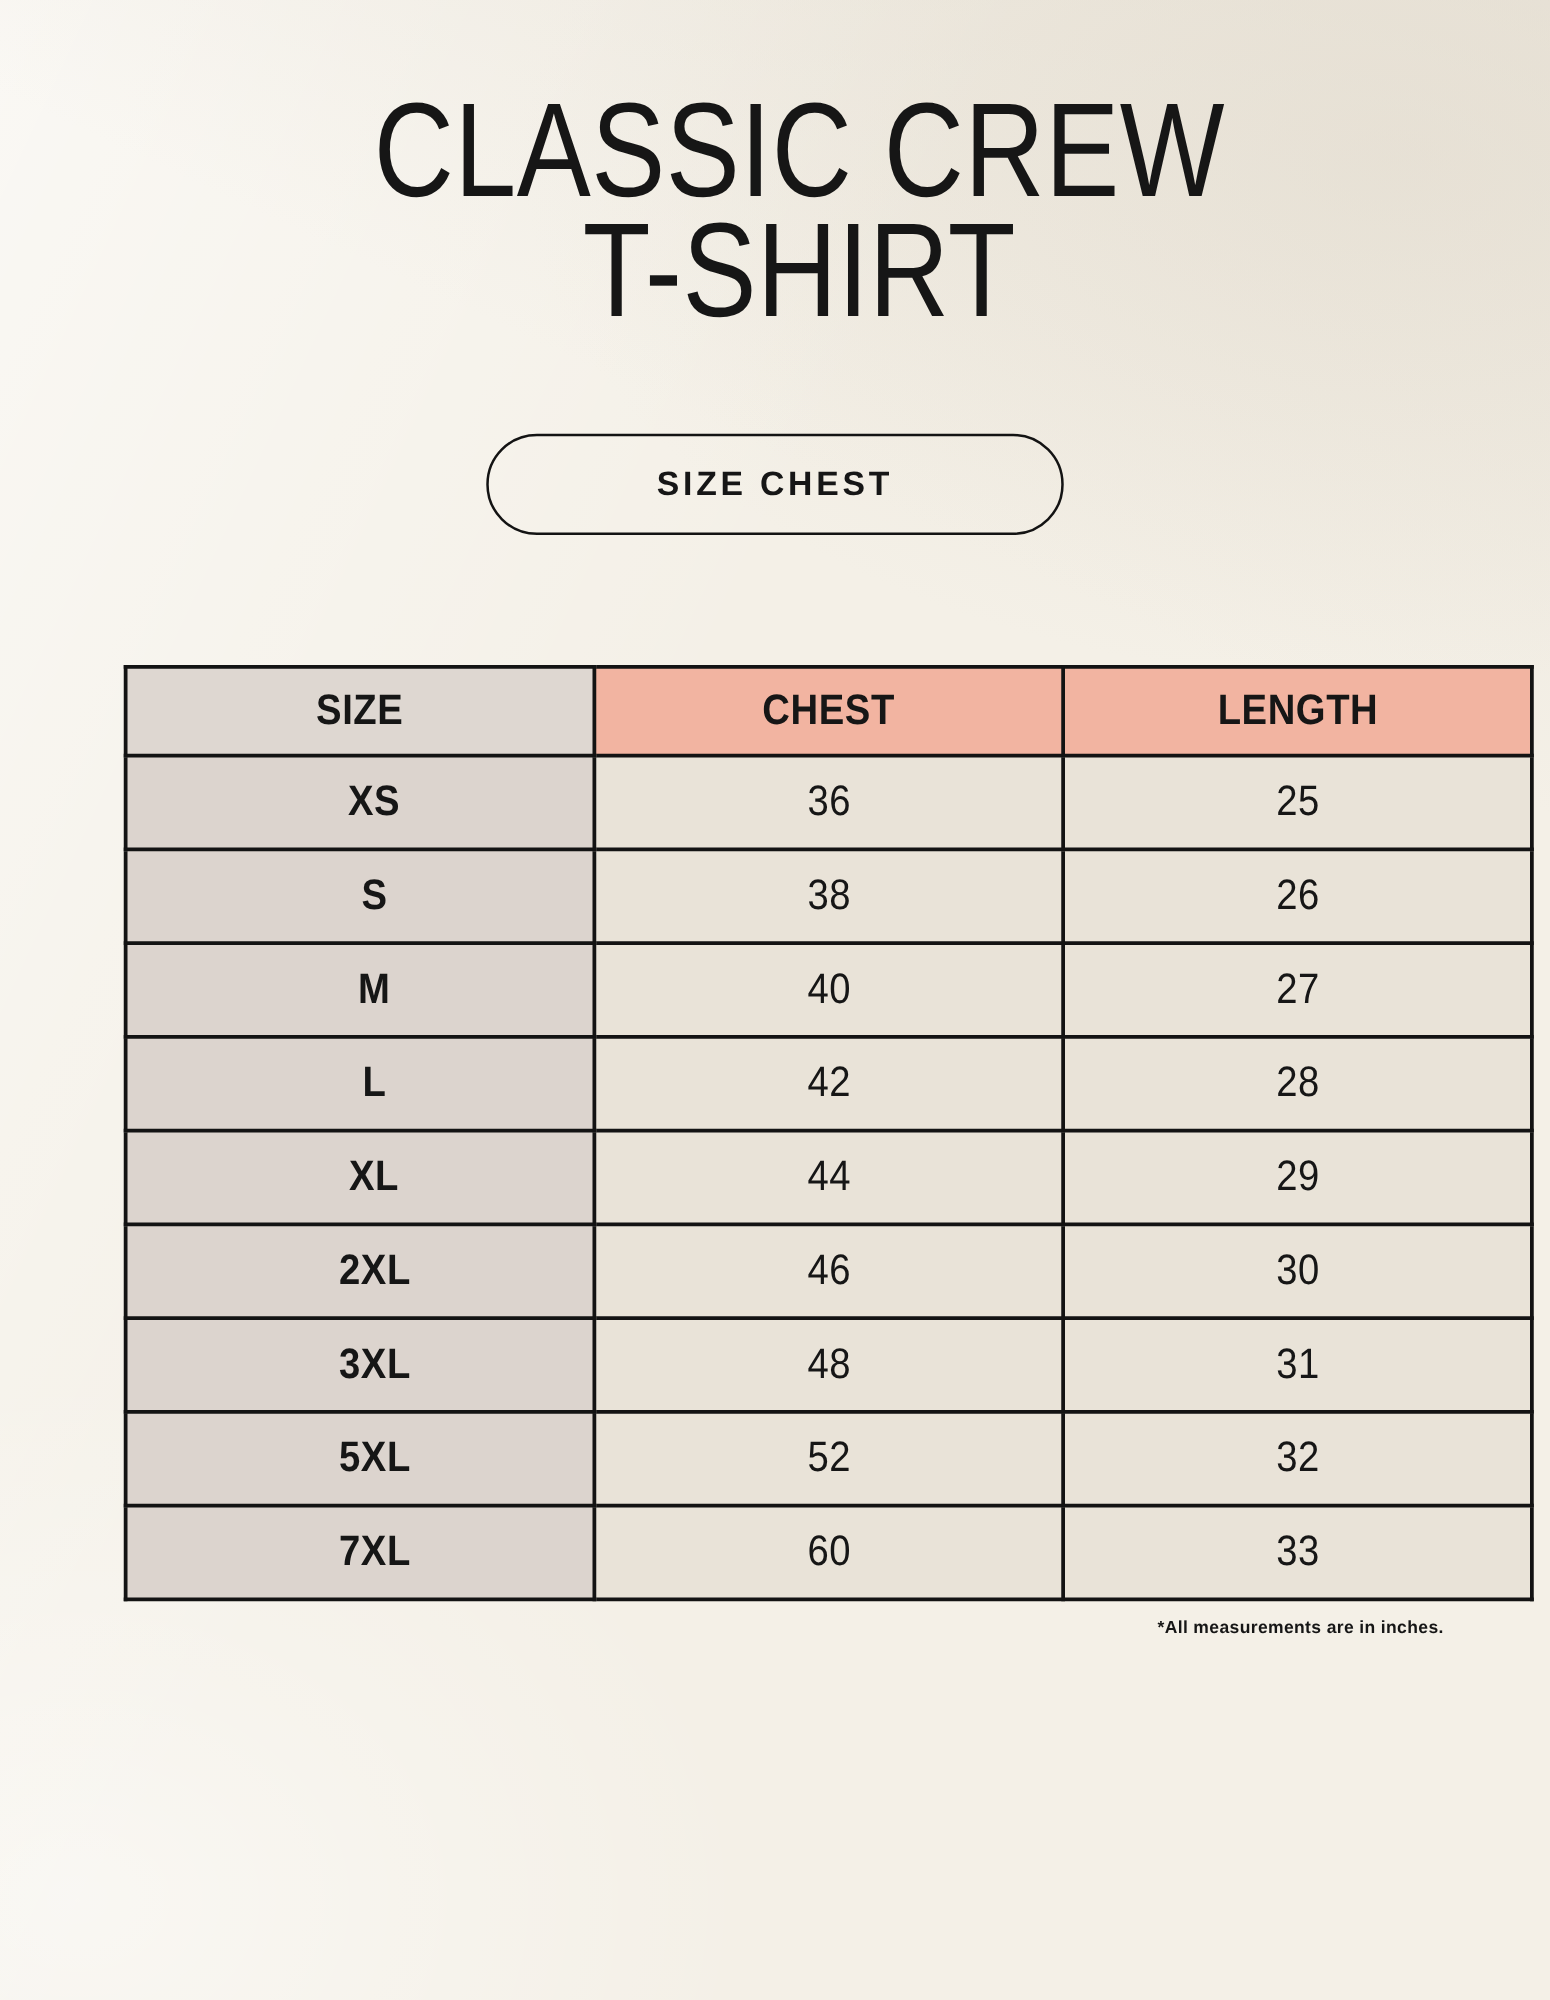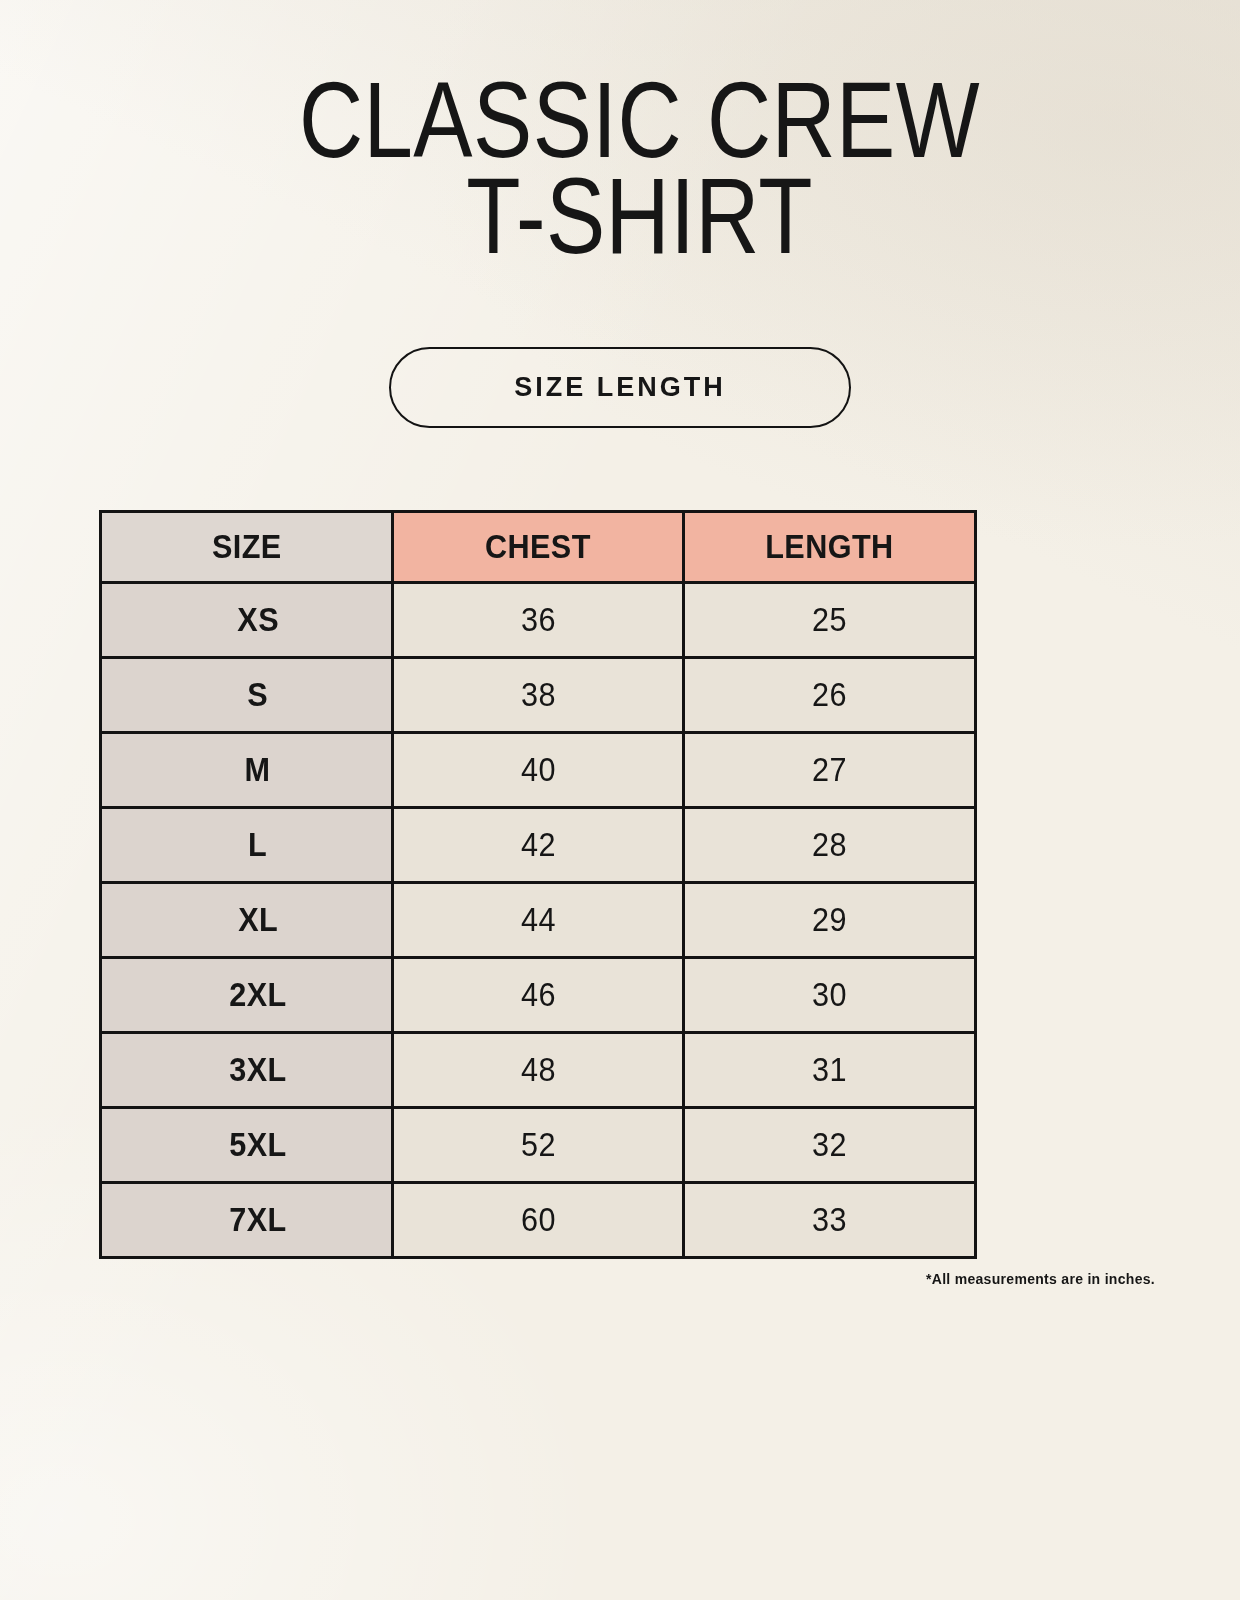--- a/index.html
+++ b/index.html
@@ -43,22 +43,22 @@
   }
   .badge-label {
     font-size: 27px;
     font-weight: 700;
     letter-spacing: 3px;
   }
 
   .size-table {
     border-collapse: collapse;
     table-layout: fixed;
-    width: 878px;
-    margin: 82px 0 0 99px;
+    width: 1128px;
+    margin: 104px 0 0 99px;
   }
   .size-table th, .size-table td {
     border: 3px solid var(--border, #131313);
     text-align: center;
     vertical-align: middle;
     padding: 0;
   }
   .size-table th {
     height: 71px;
     background: var(--header-accent-bg, #f2b4a1);
@@ -93,21 +93,21 @@
 <body>
 
 <div class="page">
 
   <h1 class="title">
     <span class="title-line">CLASSIC CREW</span>
     <span class="title-line">T-SHIRT</span>
   </h1>
 
   <div class="badge">
-    <span class="badge-label">SIZE LENGTH</span>
+    <span class="badge-label">SIZE CHEST</span>
   </div>
 
   <table class="size-table">
     <thead>
       <tr>
         <th class="col-size">
           <span class="cell-text bold">SIZE</span>
         </th>
         <th>
           <span class="cell-text bold">CHEST</span>

